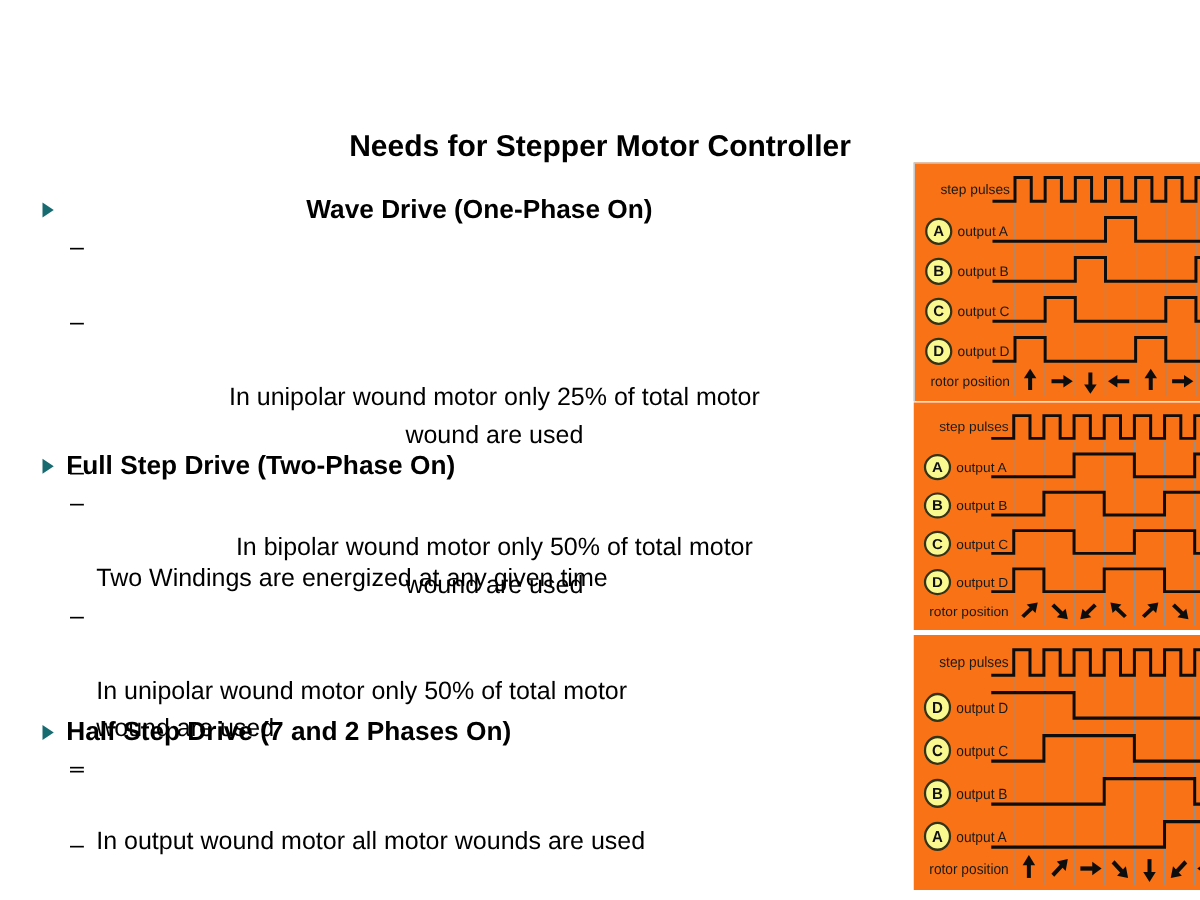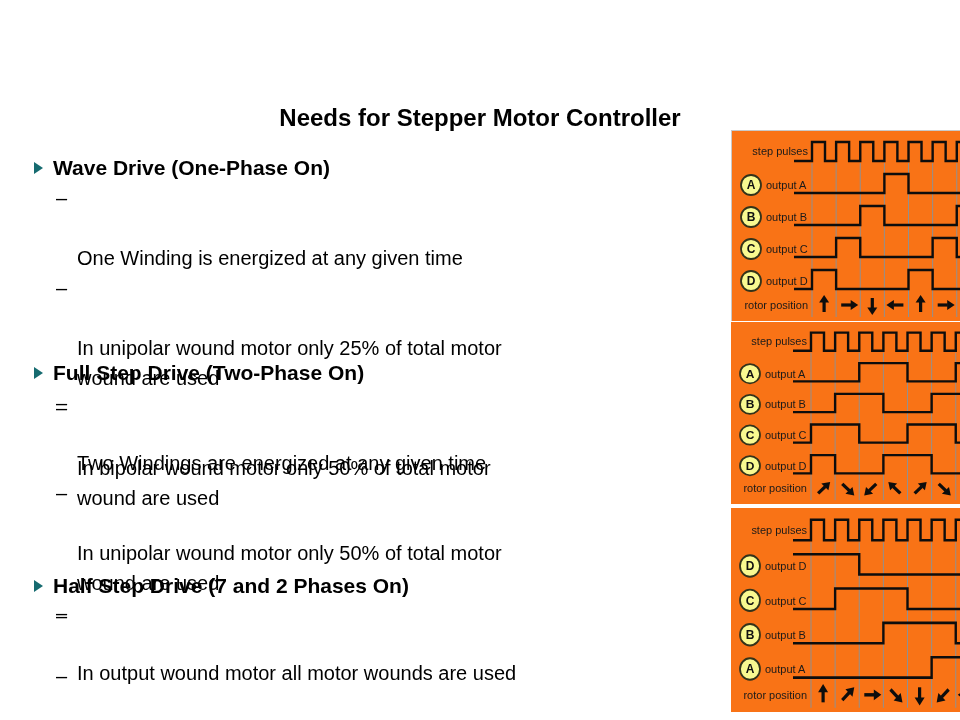--- a/index.html
+++ b/index.html
@@ -4,21 +4,21 @@
 <style>
   html,body{margin:0;padding:0;}
   body{width:960px;height:720px;background:#ffffff;font-family:"Liberation Sans",sans-serif;position:relative;overflow:hidden;}
   .page{position:absolute;left:0;top:0;width:960px;height:720px;background:#ffffff;}
   .title{position:absolute;top:58px;left:0;width:960px;text-align:center;font-weight:bold;font-size:24px;line-height:32px;color:#000;letter-spacing:0px;margin-top:44px;}
   .section{position:absolute;left:34px;width:680px;font-size:20px;line-height:30px;color:#000;}
   .sec-hdr{position:relative;padding-left:19px;font-weight:bold;font-size:21px;line-height:30px;white-space:nowrap;}
   .tri{position:absolute;left:0;top:9px;width:0;height:0;border-left:9px solid #166b70;border-top:6px solid transparent;border-bottom:6px solid transparent;}
   .bullet{position:relative;padding-left:43px;white-space:pre-line;}
   .dash{position:absolute;left:22px;top:0;}
-  #sec0{top:153px;}
+  #sec0{top:153px;text-align:center;}
   #sec1{top:358px;}
   #sec2{top:571px;}
   .panel{position:absolute;left:687px;width:300px;background:#f97316;margin-left:44px;}
   #dia0{top:130px;height:190px;border-top:1px solid #c9c9c9;border-left:1px solid #c9c9c9;}
   #dia1{top:322px;height:182px;}
   #dia2{top:508px;height:204px;}
   .panel svg{display:block;width:100%;height:100%;}
 </style>
 </head>
 <body>
@@ -29,21 +29,20 @@
     <div>Needs for Stepper Motor Controller</div>
   </div>
 
   <div class="section" id="sec0">
     <div class="sec-hdr">
       <span class="tri"></span>
       <span>Wave Drive (One-Phase On)</span>
     </div>
     <div class="bullet">
       <span class="dash">–</span>
-      <span>One Winding is energized at any given time</span>
     </div>
     <div class="bullet">
       <span class="dash">–</span>
       <span>In unipolar wound motor only 25% of total motor
 wound are used</span>
     </div>
     <div class="bullet">
       <span class="dash">–</span>
       <span>In bipolar wound motor only 50% of total motor
 wound are used</span>

